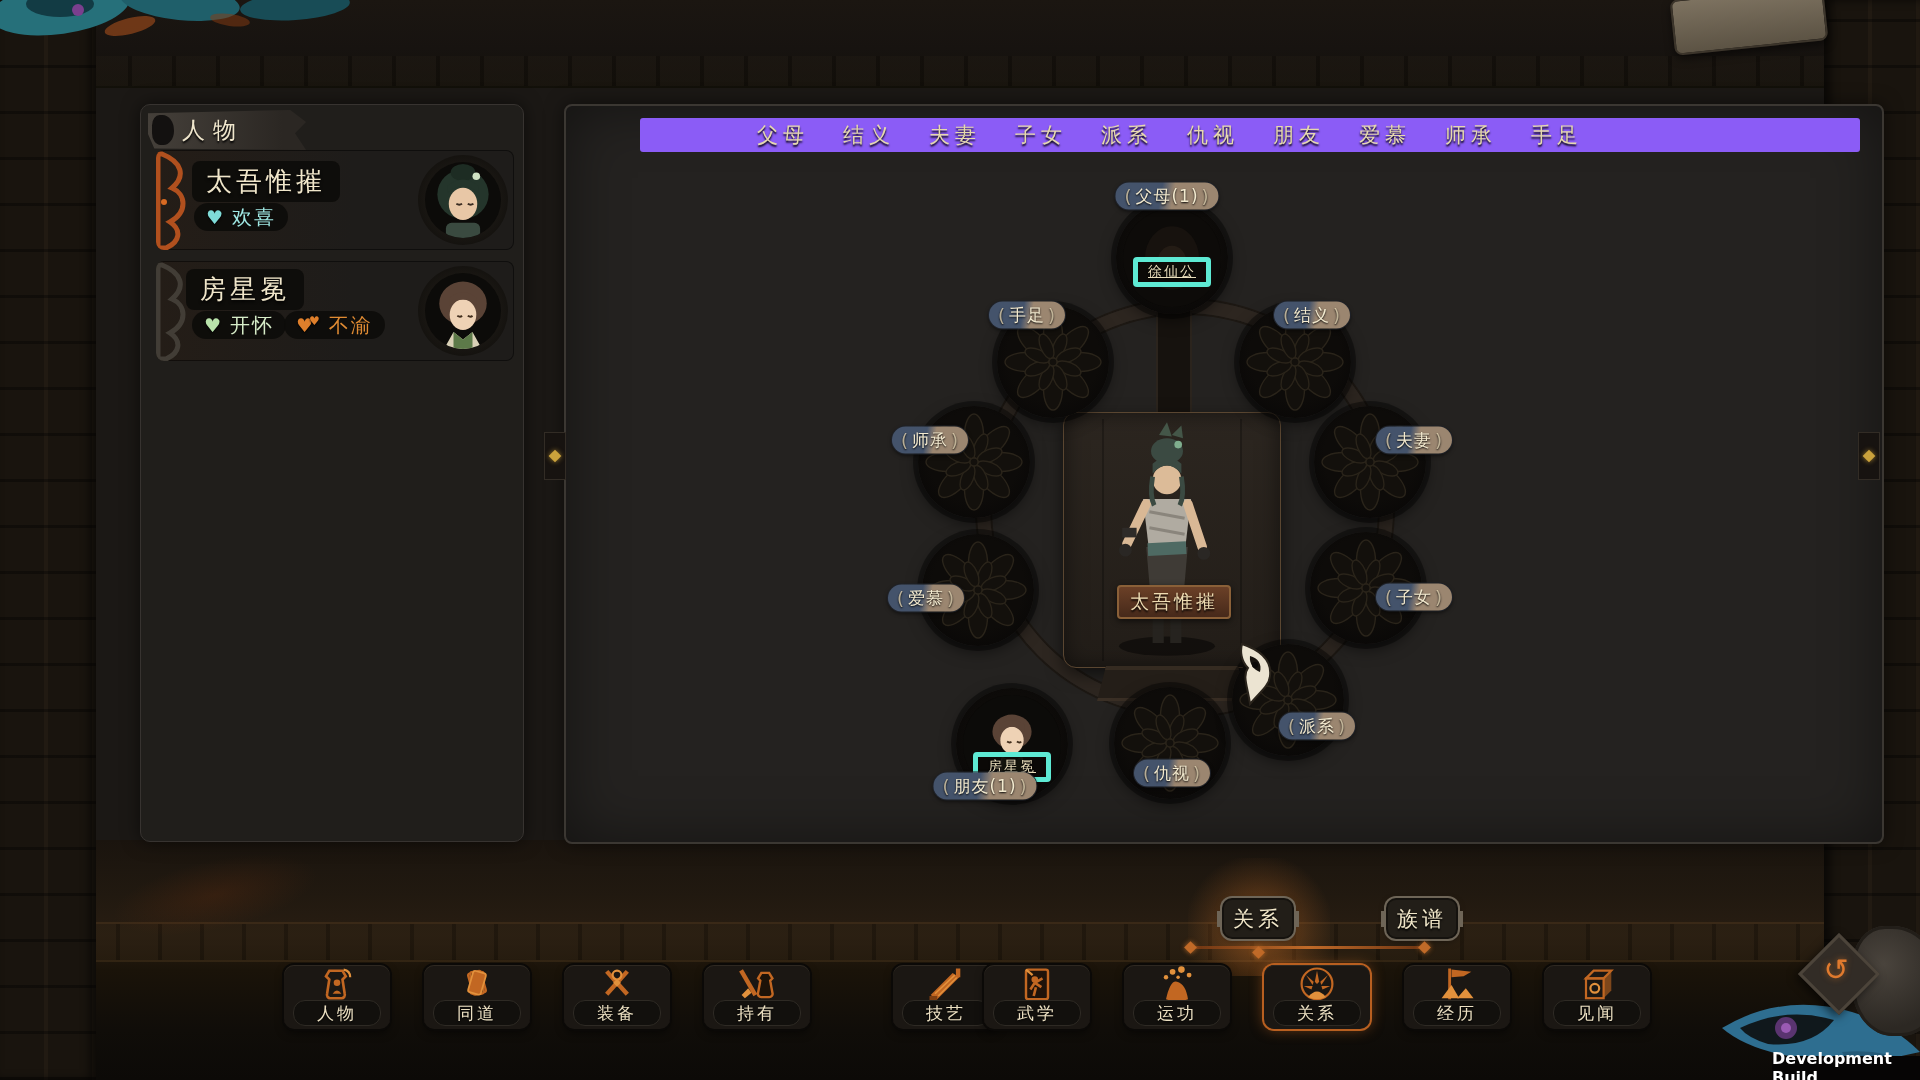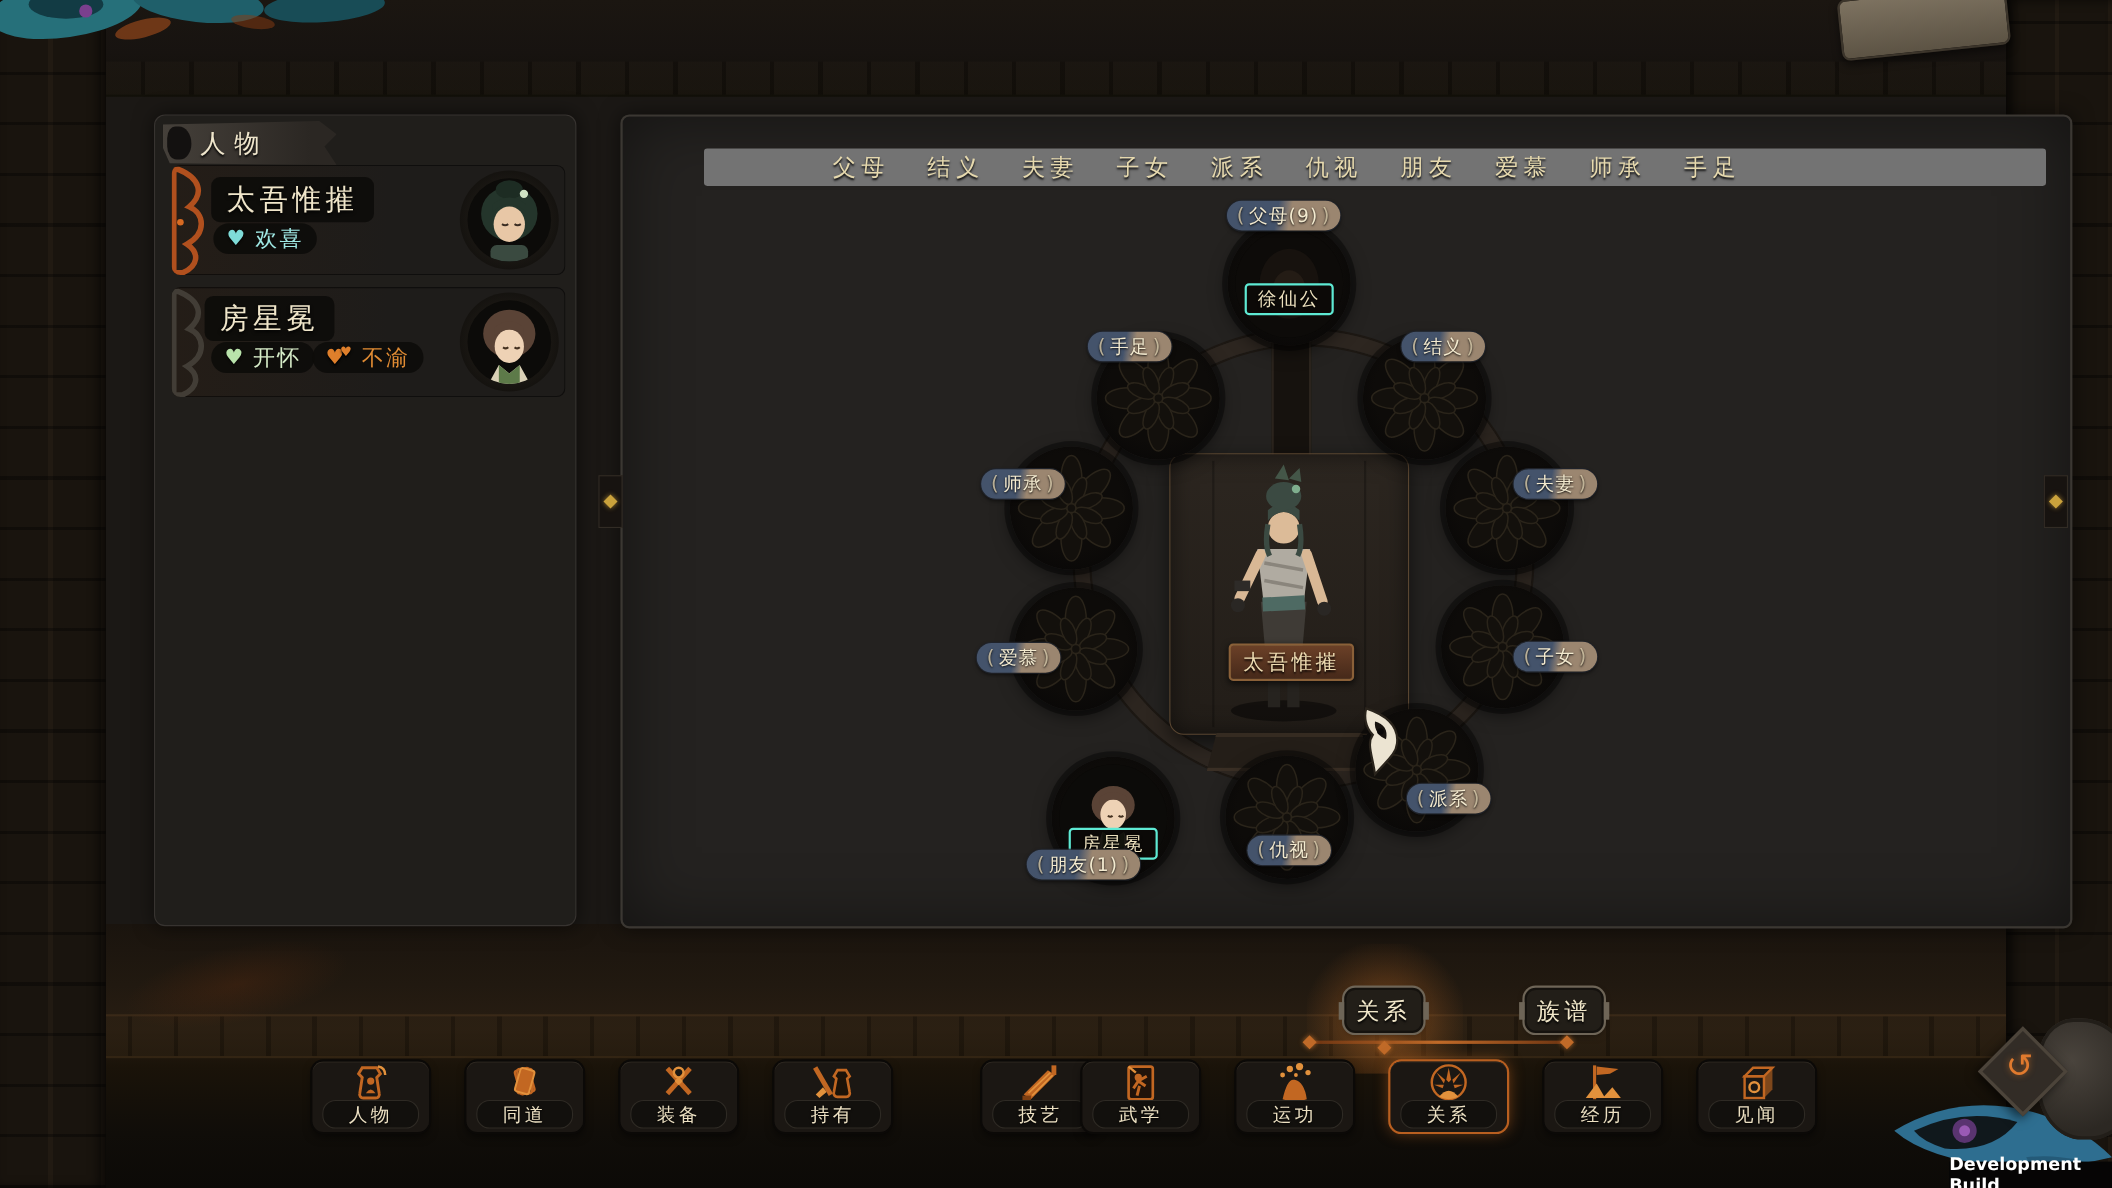--- a/index.html
+++ b/index.html
@@ -60,21 +60,21 @@
     background:radial-gradient(circle,#1a1713 55%,#0b0a08 100%);}
   .portrait{position:absolute;left:7px;top:7px;width:76px;height:76px;border-radius:50%;overflow:hidden;background:#0c0b09;}
 
   
   .main-panel{left:564px;top:104px;width:1316px;height:736px;background:#242220;
     border:2px solid #3b3732;border-radius:8px;
     box-shadow:inset 0 0 60px rgba(0,0,0,.45),0 0 18px rgba(0,0,0,.5);}
   .handle{width:20px;height:46px;background:#171310;border:1px solid #322c25;}
   .handle .gem{position:absolute;left:50%;top:50%;width:9px;height:9px;transform:translate(-50%,-50%) rotate(45deg);
     background:#caa23c;box-shadow:0 0 5px rgba(220,170,60,.7);}
-  .tab-strip{left:640px;top:135px;width:1220px;height:34px;background:#737373;border-radius:3px;
+  .tab-strip{left:640px;top:118px;width:1220px;height:34px;background:#8b5cf6;border-radius:3px;
     display:flex;align-items:center;justify-content:center;gap:34px;padding-right:160px;box-sizing:border-box;}
   .tab-strip .rtab{font-size:21px;letter-spacing:5px;color:#e6d9ae;text-shadow:0 2px 2px #000;cursor:default;}
 
   
   .wheel-ring{left:977px;top:300px;width:390px;height:390px;border-radius:50%;
     border:13px solid #2d2620;box-shadow:0 0 0 2px #1d1813,inset 0 0 0 2px #1d1813;}
   .connector{left:1156px;top:286px;width:32px;height:140px;background:#16120e;
     border-left:2px solid #2b241d;border-right:2px solid #2b241d;}
   .center-frame{left:1064px;top:413px;width:216px;height:254px;border-radius:12px;
     background:linear-gradient(180deg,#2c2620,#221d18);border:5px solid #44332
@@ -85,22 +85,22 @@
     clip-path:polygon(6% 0,94% 0,100% 100%,0 100%);border-bottom:3px solid #3a2f25;box-shadow:inset 0 4px 0 #352b21;}
   .plaque{left:1117px;top:585px;width:110px;height:30px;border-radius:4px;
     background:linear-gradient(180deg,#6b4027,#46291a);border:2px solid #8a6038;
     display:flex;align-items:center;justify-content:center;font-size:19px;letter-spacing:3px;color:#eedcb2;
     text-shadow:0 2px 2px #000;box-shadow:0 2px 6px rgba(0,0,0,.6);}
   .node{width:112px;height:112px;border-radius:50%;transform:translate(-50%,-50%);
     background:radial-gradient(circle at 50% 45%,#0d0b09 55%,#060505 100%);
     box-shadow:0 0 0 5px rgba(0,0,0,.4),0 5px 16px rgba(0,0,0,.55);}
   .node svg.flower{position:absolute;inset:5px;width:102px;height:102px;}
   .node .nportrait{position:absolute;inset:7px;border-radius:50%;overflow:hidden;background:#0b0a08;}
-  .nlabel{transform:translate(-50%,-50%);background:rgba(12,10,8,.92);border:2px solid #5eead4;border-radius:4px;
-    padding:1px 10px;font-size:17px;letter-spacing:2px;color:#ebdfbd;white-space:nowrap;text-shadow:0 1px 2px #000;}
+  .nlabel{transform:translate(-50%,-50%);background:rgba(12,10,8,.92);border:5px solid #5eead4;border-radius:4px;
+    padding:1px 10px;font-size:14px;letter-spacing:2px;color:#ebdfbd;white-space:nowrap;text-shadow:0 1px 2px #000;text-decoration:underline;}
   .rbadge{transform:translate(-50%,-50%);height:27px;display:flex;align-items:center;border-radius:14px;
     padding:0 6px;background:linear-gradient(100deg,#44536b 0 44%,#9b8670 56% 100%);
     box-shadow:0 0 0 1px #1f2229,0 2px 4px rgba(0,0,0,.6);
     font-size:17px;letter-spacing:1px;color:#f3eacf;text-shadow:0 1px 2px #000;white-space:nowrap;}
   .rbadge .paren{font-size:18px;color:rgba(235,220,185,.75);margin:0 3px;}
 
   
   .cursor{left:1238px;top:642px;}
 
   
@@ -365,21 +365,21 @@
       </svg>
     </div>
   </div>
 
   <div class="abs nlabel" style="left:1172px;top:272px">徐仙公</div>
   <div class="abs nlabel" style="left:1012px;top:767px">房星冕</div>
   <div class="abs plaque">太吾惟摧</div>
 
   <div class="abs rbadge" style="left:1167px;top:196px">
       <span class="paren">(</span>
-      <span>父母(9)</span>
+      <span>父母(1)</span>
       <span class="paren">)</span>
     </div>
   <div class="abs rbadge" style="left:1027px;top:315px">
       <span class="paren">(</span>
       <span>手足</span>
       <span class="paren">)</span>
     </div>
   <div class="abs rbadge" style="left:1312px;top:315px">
       <span class="paren">(</span>
       <span>结义</span>

